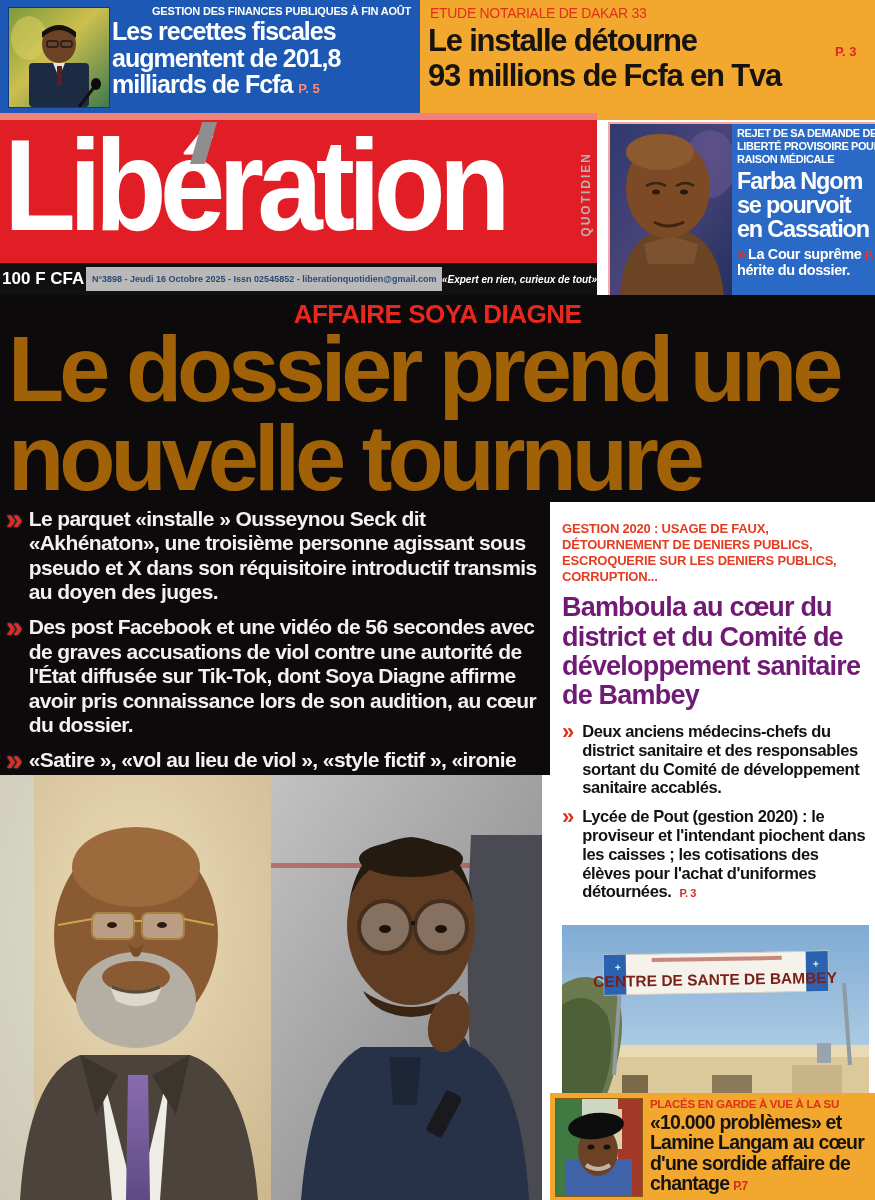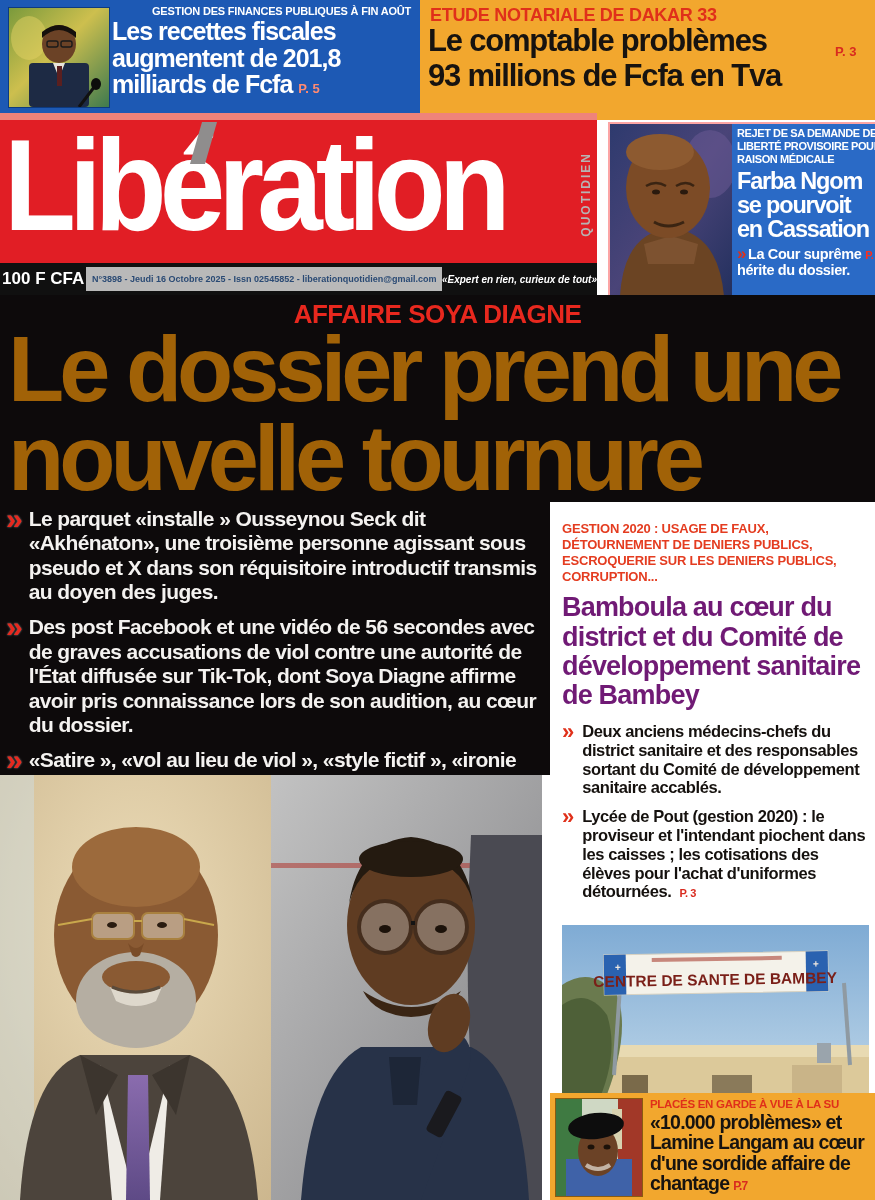--- a/index.html
+++ b/index.html
@@ -10,21 +10,21 @@
   
   .story-topleft{left:0;top:0;width:420px;height:113px;background:#1d59b4;}
   .tl-photo{left:8px;top:7px;width:100px;height:99px;overflow:hidden;border:1px solid #0d3a80;}
   .tl-text{left:112px;top:5px;width:304px;}
   .kicker-white{color:#ffffff;font-size:11px;font-weight:bold;letter-spacing:-0.2px;margin-left:40px;}
   .tl-headline{color:#ffffff;font-size:25px;font-weight:bold;line-height:1.06;letter-spacing:-1px;margin-top:1px;}
   .pageref-soft{color:#ff8a72;font-size:13px;font-weight:bold;letter-spacing:0;margin-left:6px;}
 
   
   .story-topright{left:420px;top:0;width:455px;height:120px;background:#f2a72e;}
-  .tr-kicker{left:10px;top:5px;color:#e0301a;font-size:18px;font-weight:bold;letter-spacing:-0.3px;}
+  .tr-kicker{left:10px;top:5px;color:#e0301a;font-size:14px;font-weight:normal;letter-spacing:-0.3px;}
   .tr-h{left:8px;top:24px;width:444px;color:#171310;font-size:31px;font-weight:bold;line-height:1.12;letter-spacing:-1.2px;}
   .tr-page{left:415px;top:44px;color:#d92b1f;font-size:13px;font-weight:bold;}
 
   .salmon-strip{left:0;top:113px;width:597px;height:7px;background:#ef837a;}
 
   
   .masthead{left:0;top:120px;width:597px;height:143px;background:#e11e25;overflow:visible;}
   .logo{left:4px;top:0px;color:#ffffff;font-size:120px;font-weight:bold;letter-spacing:-7px;line-height:1;transform:scale(0.98,1.08);transform-origin:left top;white-space:nowrap;}
   .logo-accent{left:196px;top:2px;width:15px;height:42px;background:#8f8d8d;transform:skewX(-16deg);}
   .quotidien{right:4px;top:32px;color:#b7b3b3;font-size:12px;font-weight:bold;letter-spacing:2px;writing-mode:vertical-rl;transform:rotate(180deg);}
@@ -106,21 +106,21 @@
     </div>
     <div class="abs tl-text">
       <div class="kicker-white">GESTION DES FINANCES PUBLIQUES À FIN AOÛT</div>
       <div class="tl-headline"><span>Les recettes fiscales augmentent de 201,8 milliards de Fcfa</span><span class="pageref-soft">P. 5</span></div>
     </div>
   </div>
 
   <div class="abs story-topright">
     <div class="abs tr-kicker">ETUDE NOTARIALE DE DAKAR 33</div>
     <div class="abs tr-h">
-      <div>Le comptable problèmes</div>
+      <div>Le installe détourne</div>
       <div>93 millions de Fcfa en Tva</div>
     </div>
     <div class="abs tr-page">P. 3</div>
   </div>
 
   <div class="abs salmon-strip"></div>
 
   <div class="abs masthead">
     <div class="abs logo">Libération</div>
     <div class="abs logo-accent"></div>

